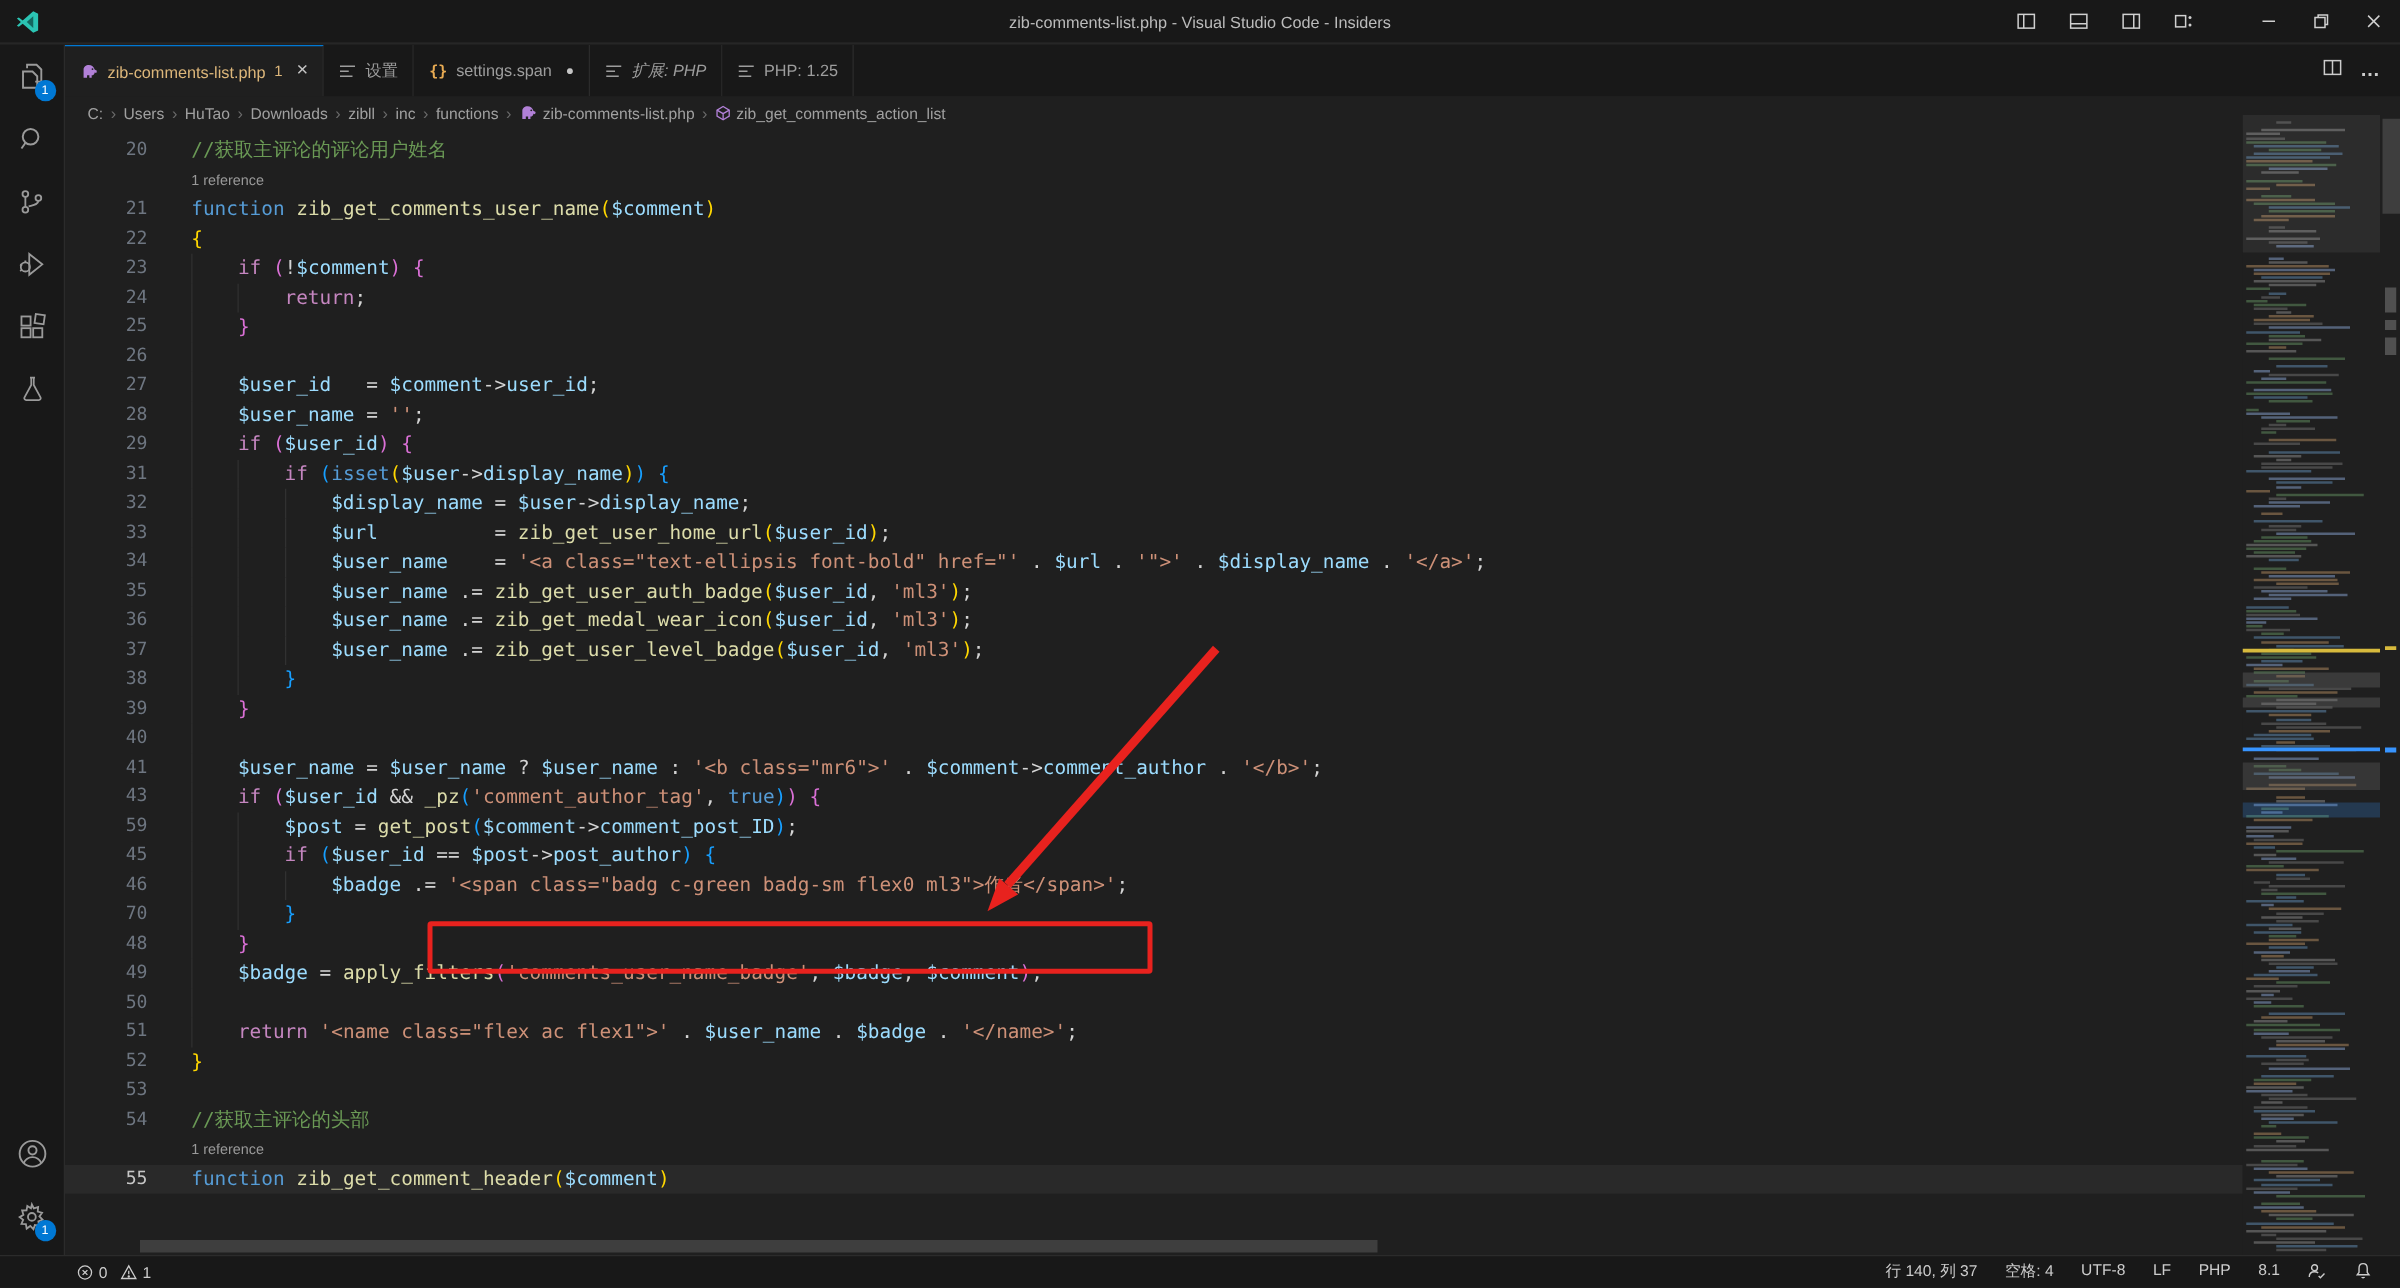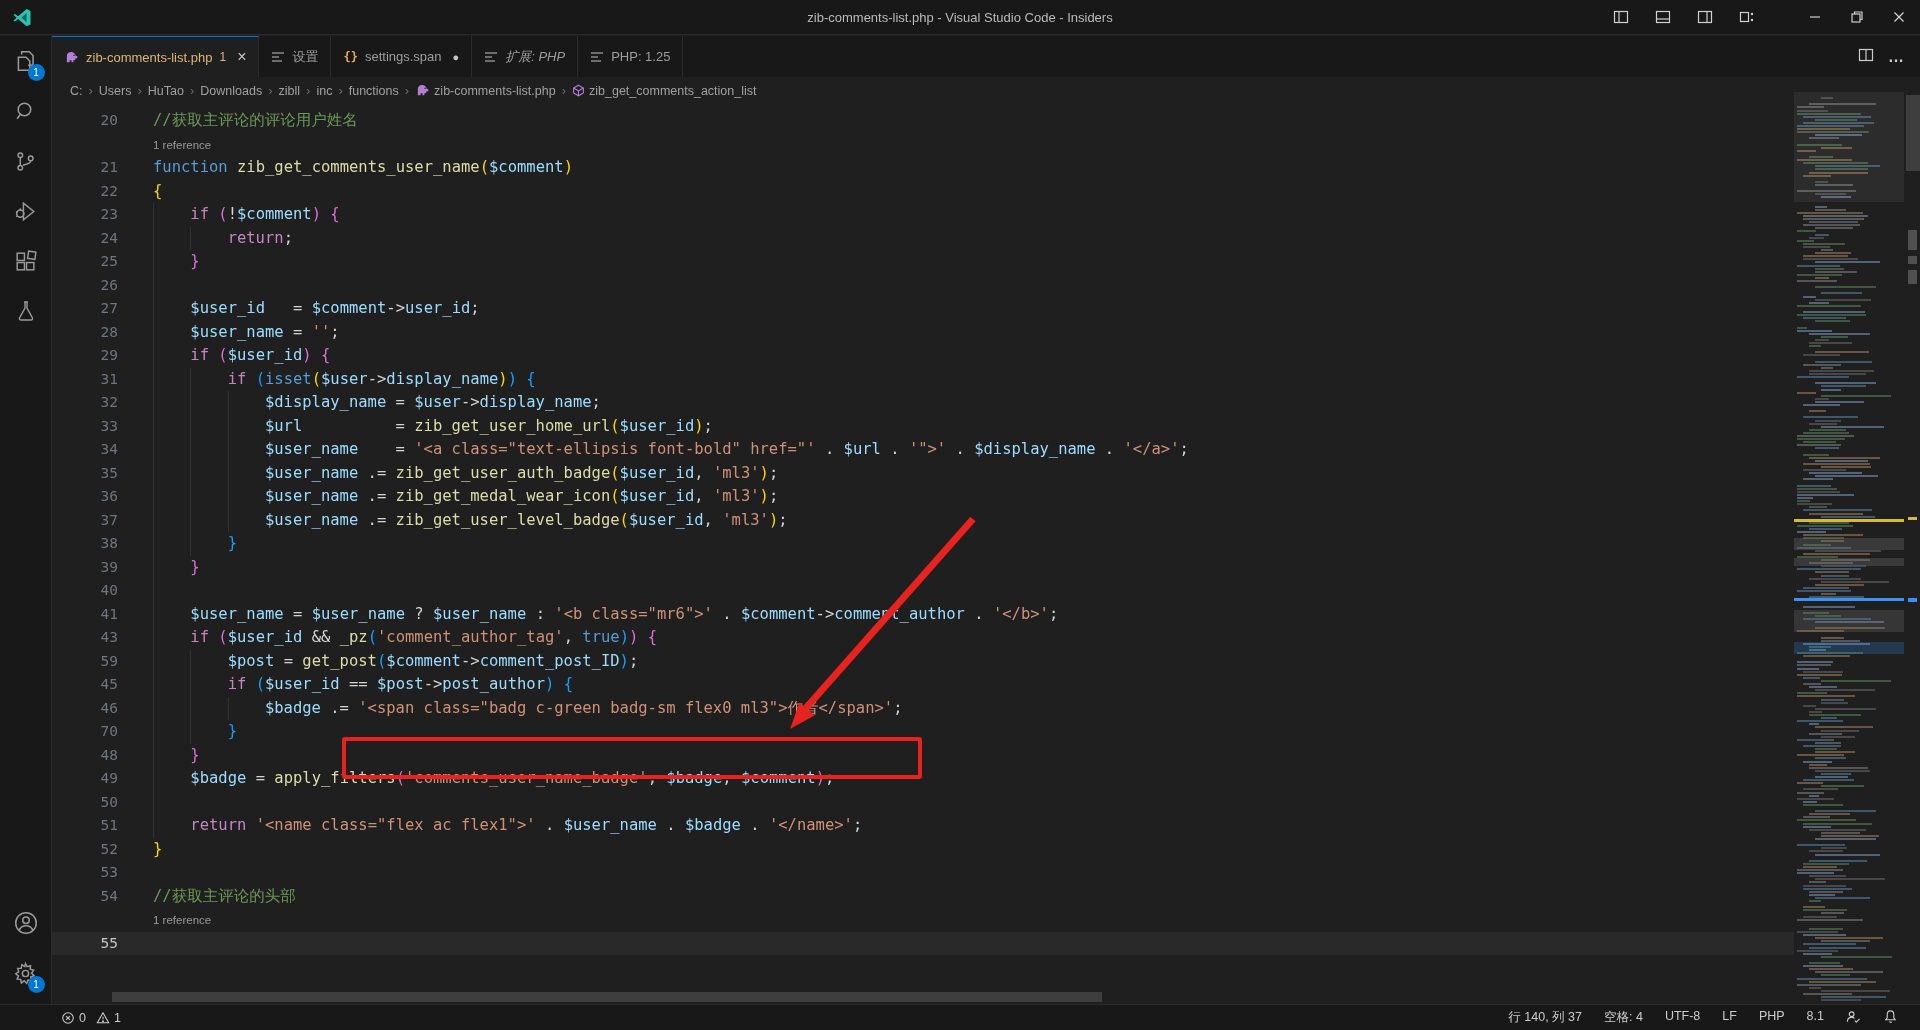--- a/index.html
+++ b/index.html
@@ -356,21 +356,21 @@
         <div class="row"><span class="ln">46</span><span class="ct"><span class="ind"> </span><span class="ind"> </span><span class="ind"> </span><span class="vr">$badge</span><span class="pl"> .= </span><span class="st">'&lt;span class="badg c-green badg-sm flex0 ml3"&gt;作者&lt;/span&gt;'</span><span class="pl">;</span></span></div>
         <div class="row"><span class="ln">70</span><span class="ct"><span class="ind"> </span><span class="ind"> </span><span class="b3">}</span></span></div>
         <div class="row"><span class="ln">48</span><span class="ct"><span class="ind"> </span><span class="b2">}</span></span></div>
         <div class="row"><span class="ln">49</span><span class="ct"><span class="ind"> </span><span class="vr">$badge</span><span class="pl"> = </span><span class="fn">apply_filters</span><span class="b2">(</span><span class="st">'comments_user_name_badge'</span><span class="pl">, </span><span class="vr">$badge</span><span class="pl">, </span><span class="vr">$comment</span><span class="b2">)</span><span class="pl">;</span></span></div>
         <div class="row"><span class="ln">50</span><span class="ct"><span class="ind"> </span></span></div>
         <div class="row"><span class="ln">51</span><span class="ct"><span class="ind"> </span><span class="ctl">return</span><span class="pl"> </span><span class="st">'&lt;name class="flex ac flex1"&gt;'</span><span class="pl"> . </span><span class="vr">$user_name</span><span class="pl"> . </span><span class="vr">$badge</span><span class="pl"> . </span><span class="st">'&lt;/name&gt;'</span><span class="pl">;</span></span></div>
         <div class="row"><span class="ln">52</span><span class="ct"><span class="b1">}</span></span></div>
         <div class="row"><span class="ln">53</span><span class="ct"></span></div>
         <div class="row"><span class="ln">54</span><span class="ct"><span class="cm">//获取主评论的头部</span></span></div>
         <div class="row lens"><span class="ln"></span><span class="ct lenst">1 reference</span></div>
-        <div class="row cur"><span class="ln">55</span></div>
+        <div class="row cur"><span class="ln">55</span><span class="ct"><span class="kw">function</span><span class="pl"> </span><span class="fn">zib_get_comment_header</span><span class="b1">(</span><span class="vr">$comment</span><span class="b1">)</span></span></div>
       </div>
   </div>
 
   <div id="hscroll"></div>
   <div id="vscroll"></div>
 
   <div class="ruler-mark" style="top:230px;height:20px;background:rgba(140,140,140,0.45)"></div>
   <div class="ruler-mark" style="top:256px;height:8px;background:rgba(140,140,140,0.45)"></div>
   <div class="ruler-mark" style="top:270px;height:14px;background:rgba(140,140,140,0.45)"></div>
   <div class="ruler-mark" style="top:517px;height:3px;background:#d7ba3d"></div>

